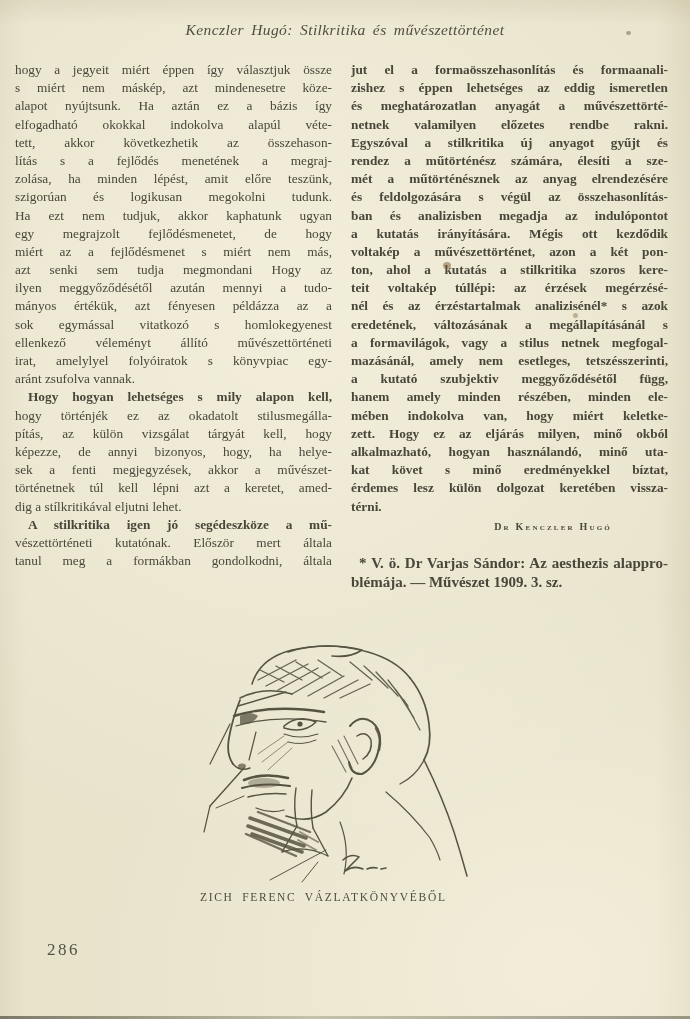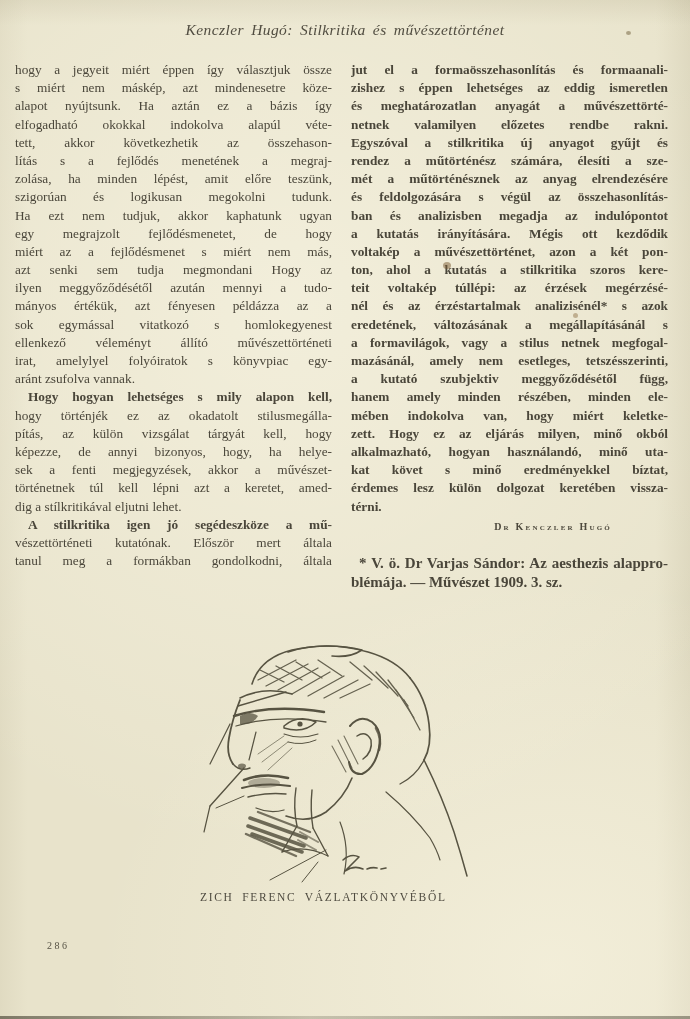--- a/index.html
+++ b/index.html
@@ -31,21 +31,21 @@
   }
   .footnote{margin-top:17px;font-size:15px;}
   .footnote .tl{height:19.5px;line-height:19.5px;}
   .footnote .tl:first-child{text-indent:8px;}
   figure.sketch{position:absolute;left:200px;top:636px;width:284px;margin:0;}
   figure.sketch svg{display:block;}
   figcaption{
     margin-top:5px;padding-right:34px;
     font-size:11.5px;letter-spacing:1.7px;word-spacing:4px;color:#4f4b40;
   }
-  .pagenum{position:absolute;left:47px;top:940px;font-size:10px;letter-spacing:2.5px;color:#555144;}
+  .pagenum{position:absolute;left:47px;top:940px;font-size:17px;letter-spacing:2.5px;color:#555144;}
   .stain{position:absolute;border-radius:50%;pointer-events:none;}
   .stain1{left:626px;top:31px;width:5px;height:4px;background:#8b7d5a;opacity:.65;}
   .stain2{left:443px;top:262px;width:8px;height:7px;background:#7a5b33;opacity:.5;filter:blur(.6px);}
   .stain3{left:573px;top:313px;width:5px;height:5px;background:#8a6b3f;opacity:.45;filter:blur(.4px);}
   .edge-bottom{
     position:absolute;left:0;right:0;bottom:0;height:3px;
     background:linear-gradient(to right, rgba(58,53,38,.6), rgba(58,53,38,.22) 45%, rgba(58,53,38,.45));
   }
 </style>
 </head>

